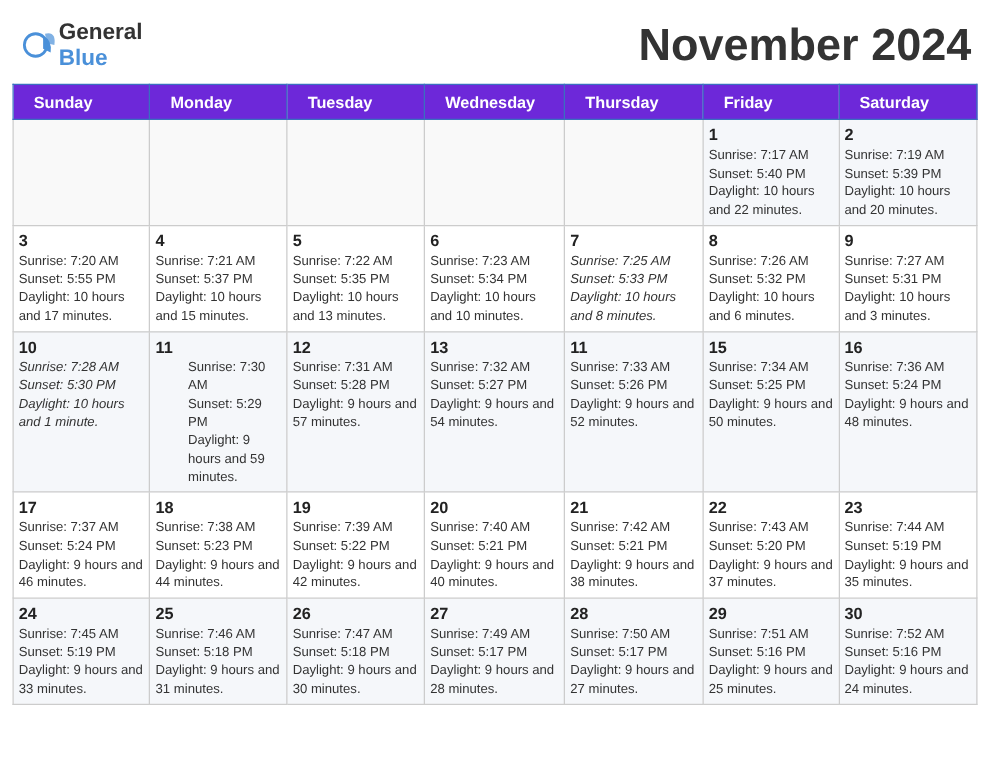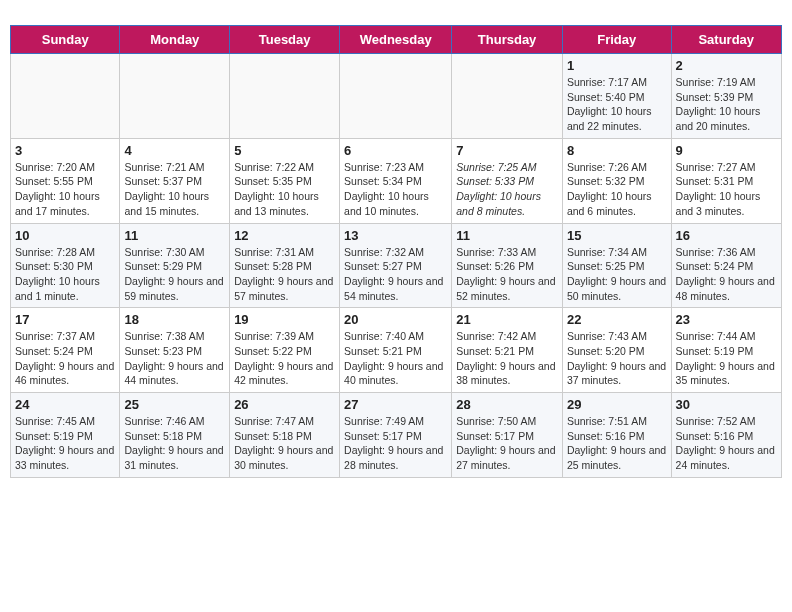--- a/index.html
+++ b/index.html
@@ -46,26 +46,26 @@
     }
     .location-title {
       font-size: 16px;
       color: #555;
     }
     .calendar-table {
       width: 100%;
       border-collapse: collapse;
     }
     .calendar-table thead th {
-      background-color: #be185d;
+      background-color: #6d28d9;
       color: #fff;
       font-size: 13px;
       font-weight: bold;
       padding: 6px 16px;
-      text-align: center;
+      text-align: left;
       border: 1px solid #3a6fc0;
     }
     .calendar-table tbody td {
       border: 1px solid #ccc;
       vertical-align: top;
       padding: 4px 4px;
       width: 113px;
       min-height: 80px;
       font-size: 11px;
       color: #333;
@@ -90,21 +90,33 @@
       color: #333;
     }
     .empty-cell {
       background: #f9f9f9 !important;
     }
   </style>
 </head>
 <body>
 
 <div class="header-area">
+  <div class="logo">
+    <svg class="logo-icon" viewBox="0 0 40 40" xmlns="http://www.w3.org/2000/svg">
+      <circle cx="18" cy="20" r="12" fill="none" stroke="#4a90d9" stroke-width="3"></circle>
+      <path d="M26 10 Q36 15 34 28 L26 24 Z" fill="#4a90d9"></path>
+      <path d="M28 8 Q40 5 38 20 L30 18 Z" fill="#4a90d9" opacity="0.7"></path>
+    </svg>
+    <div>
+      <span class="logo-text-general">General</span><br>
+      <span class="logo-text-blue">Blue</span>
+    </div>
+  </div>
   <div class="title-area">
+    <div class="month-title">November 2024</div>
   </div>
 </div>
 
 <table class="calendar-table">
   <thead>
     <tr>
     <th>Sunday</th>
         <th>Monday</th>
         <th>Tuesday</th>
         <th>Wednesday</th>
@@ -173,27 +185,27 @@
         <td>
           <span class="day-number">9</span>
           <div class="day-info" style="white-space: pre-line;">Sunrise: 7:27 AM
 Sunset: 5:31 PM
 Daylight: 10 hours and 3 minutes.</div>
         </td>
       </tr>
       <tr>
         <td>
           <span class="day-number">10</span>
-          <div class="day-info" style="white-space: pre-line;">Sunrise: 7:28 AM
+          <div class="day-info" style="white-space: pre-line; font-style: italic;">Sunrise: 7:28 AM
 Sunset: 5:30 PM
 Daylight: 10 hours and 1 minute.</div>
         </td>
         <td>
           <span class="day-number">11</span>
-          <div class="day-info" style="white-space: pre-line;">Sunrise: 7:30 AM
+          <div class="day-info" style="white-space: pre-line; margin-left: 26px;">Sunrise: 7:30 AM
 Sunset: 5:29 PM
 Daylight: 9 hours and 59 minutes.</div>
         </td>
         <td>
           <span class="day-number">12</span>
           <div class="day-info" style="white-space: pre-line;">Sunrise: 7:31 AM
 Sunset: 5:28 PM
 Daylight: 9 hours and 57 minutes.</div>
         </td>
         <td>

